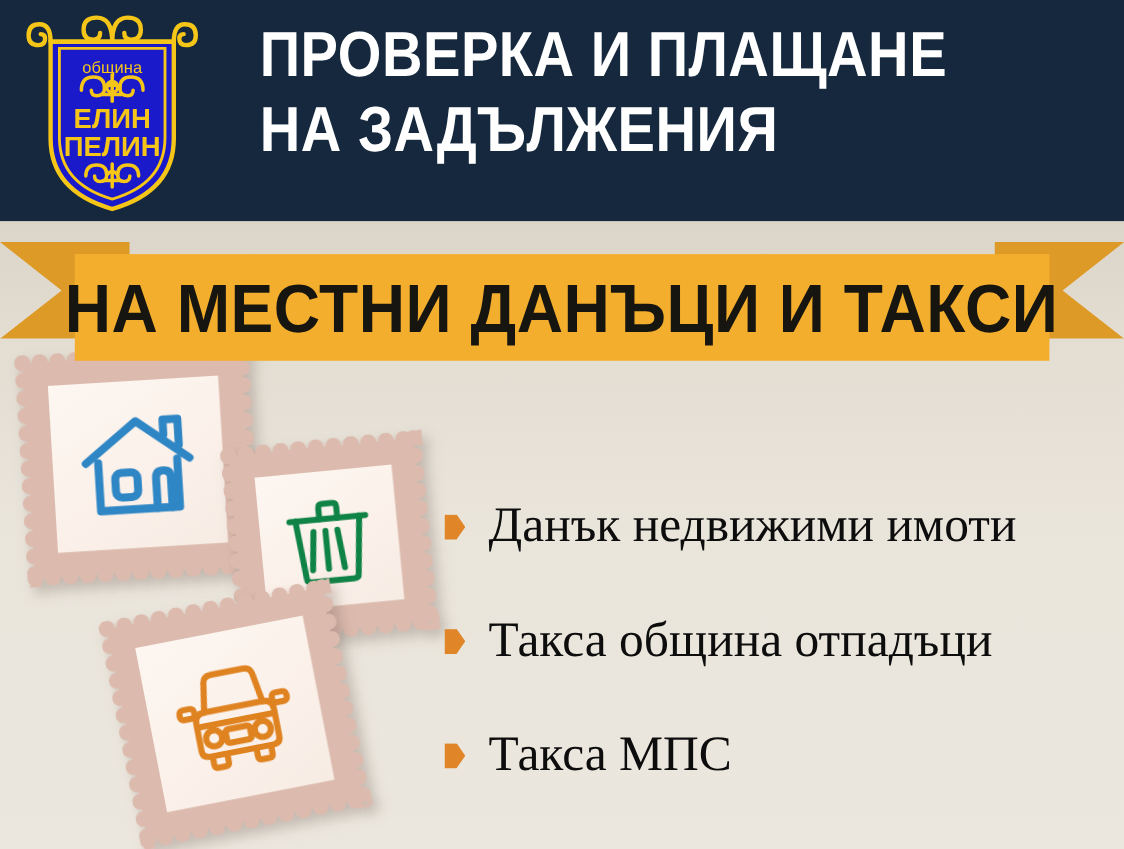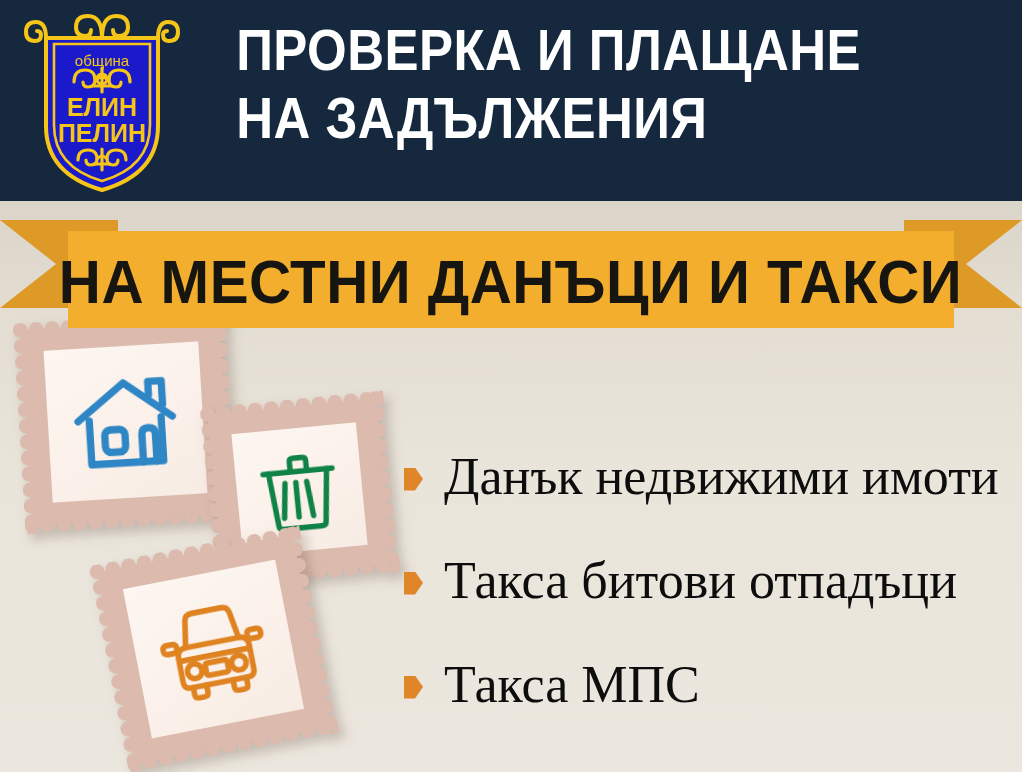--- a/index.html
+++ b/index.html
@@ -150,21 +150,21 @@
     flex: 0 0 auto;
     width: 19px; height: 23px;
     background: #e08528;
     clip-path: polygon(0 0, 11px 0, 19px 11.5px, 11px 23px, 0 23px);
     margin-right: 21px;
     margin-top: 4px;
   }
   .tax-label {
     color: #0d0d0d;
     font-family: "Liberation Serif", serif;
-    font-size: 52px;
+    font-size: 45px;
     line-height: 50px;
     white-space: nowrap;
   }
 </style>
 </head>
 <body>
 
 <div id="poster">
 
   <div id="header">
@@ -278,21 +278,21 @@
     </div>
   </div>
 
   <div id="tax-list">
     <div class="tax-item">
       <span class="bullet"></span>
       <span class="tax-label">Данък недвижими имоти</span>
     </div>
     <div class="tax-item">
       <span class="bullet"></span>
-      <span class="tax-label">Такса битови отпадъци</span>
+      <span class="tax-label">Такса община отпадъци</span>
     </div>
     <div class="tax-item">
       <span class="bullet"></span>
       <span class="tax-label">Такса МПС</span>
     </div>
   </div>
 
 </div>
 
 </body></html>

